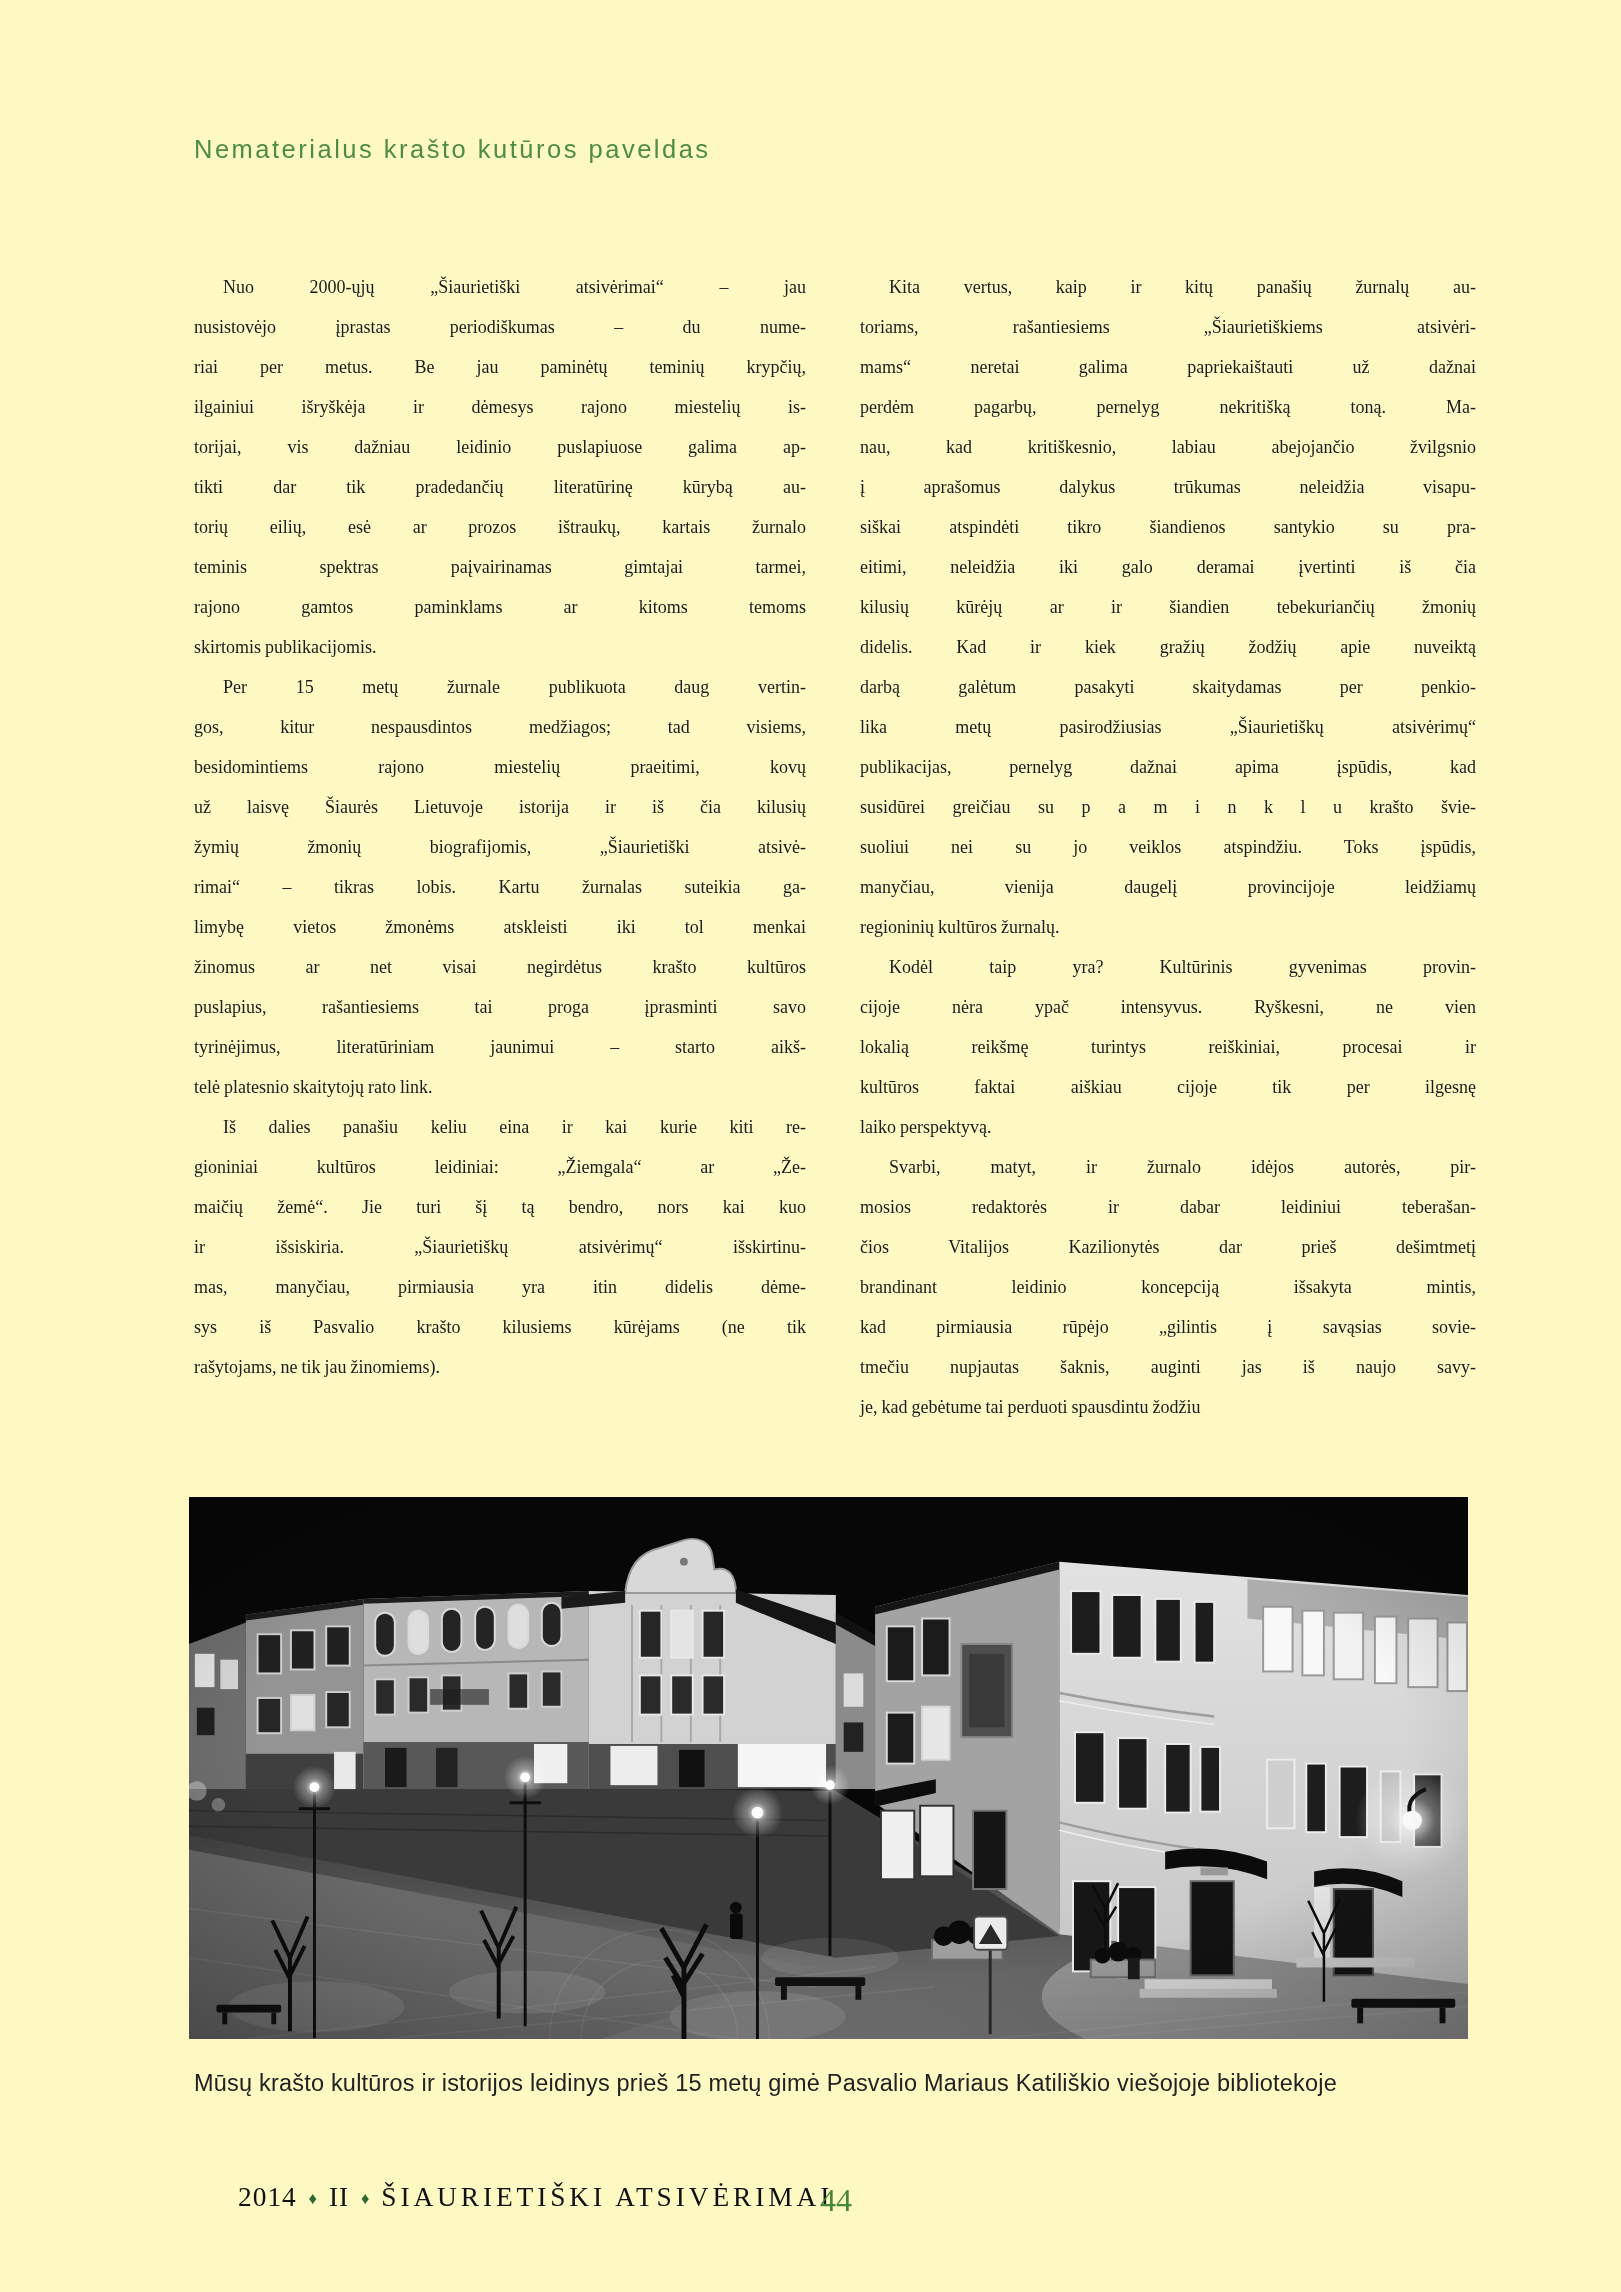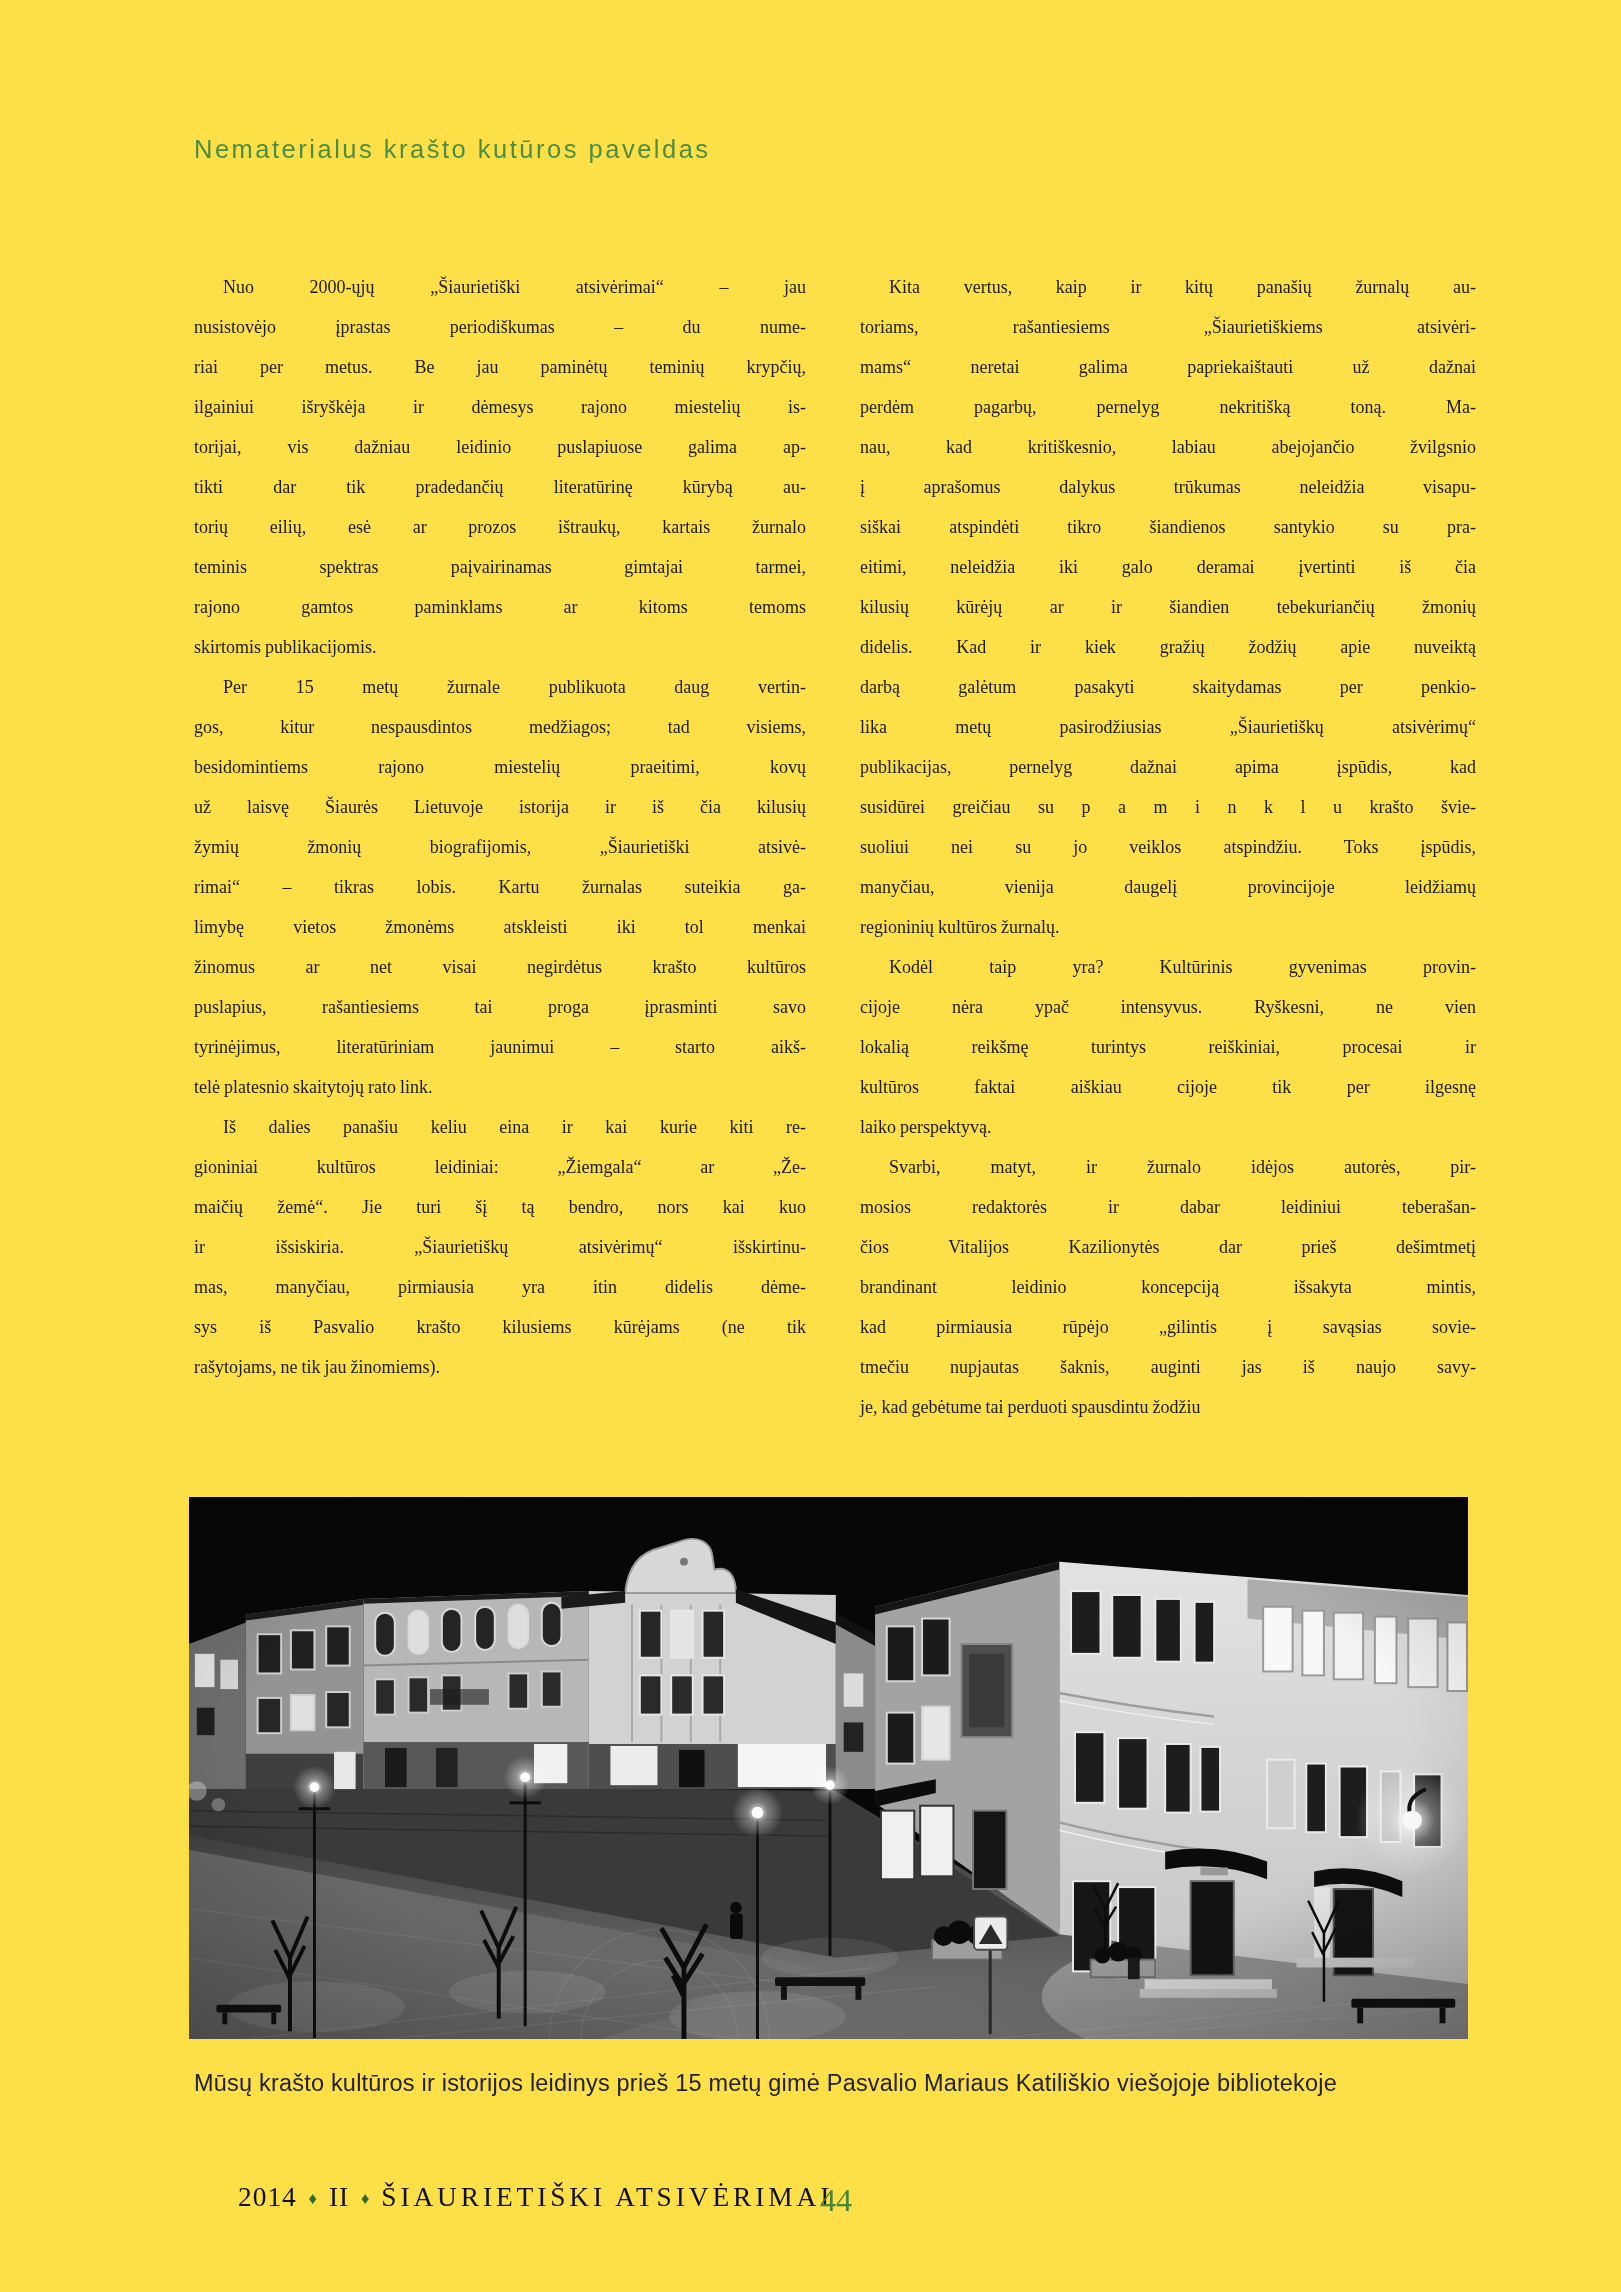--- a/index.html
+++ b/index.html
@@ -1,16 +1,16 @@
 <!DOCTYPE html>
 <html><head>
 <meta charset="utf-8">
 <style>
   html,body{margin:0;padding:0;background:#888;}
-  .page{position:relative;width:1621px;height:2293px;background:#fde047;overflow:hidden;
+  .page{position:relative;width:1621px;height:2293px;background:#fef9c3;overflow:hidden;
         font-family:"Liberation Serif", serif;}
   .running-header{position:absolute;left:194px;top:135px;
     font-family:"Liberation Sans", sans-serif;font-size:25.5px;letter-spacing:2.5px;
     color:#4e8c44;white-space:nowrap;}
   .col{position:absolute;top:267px;color:#1b1b1b;font-size:18px;line-height:40px;
        word-spacing:-0.5px;}
   .col-left{left:194px;width:612px;}
   .col-right{left:860px;width:616px;}
   .line{height:40px;text-align:justify;text-align-last:justify;white-space:nowrap;
         text-justify:inter-word;}

